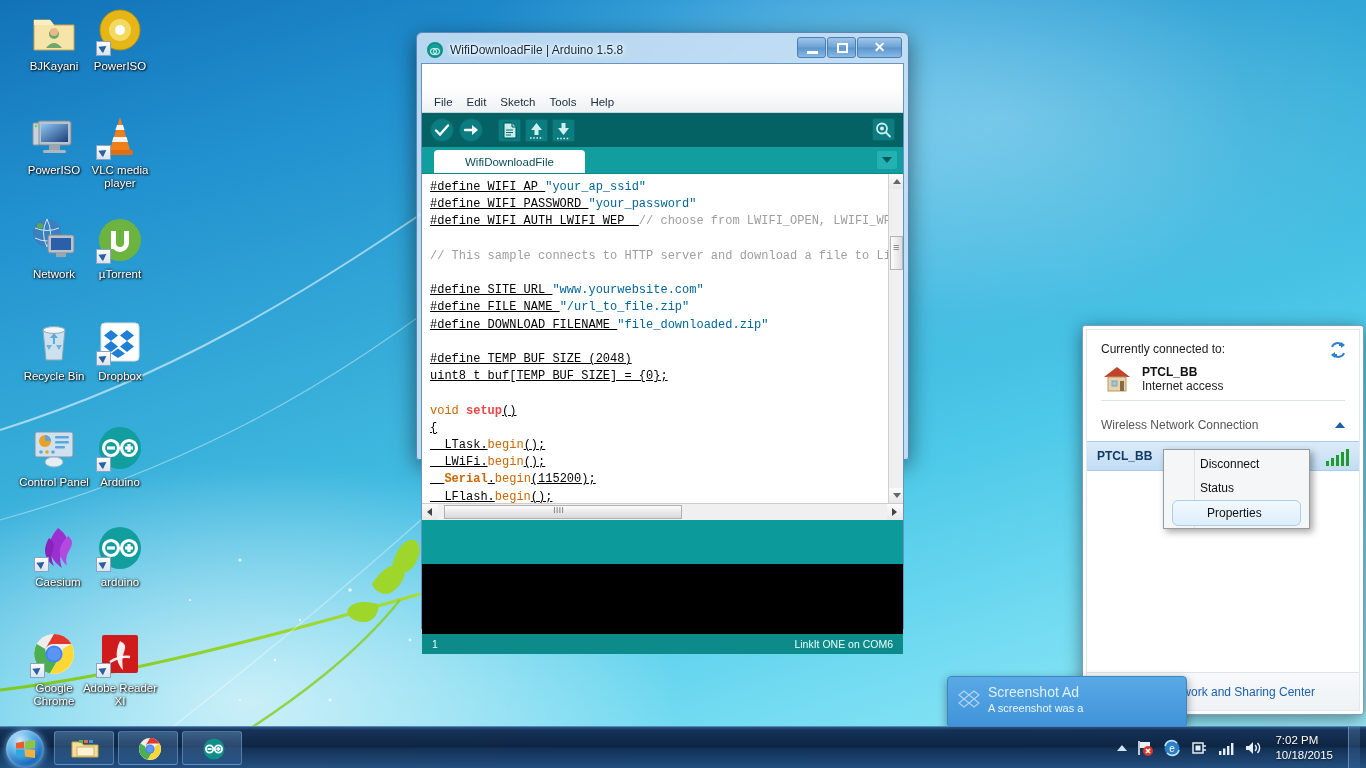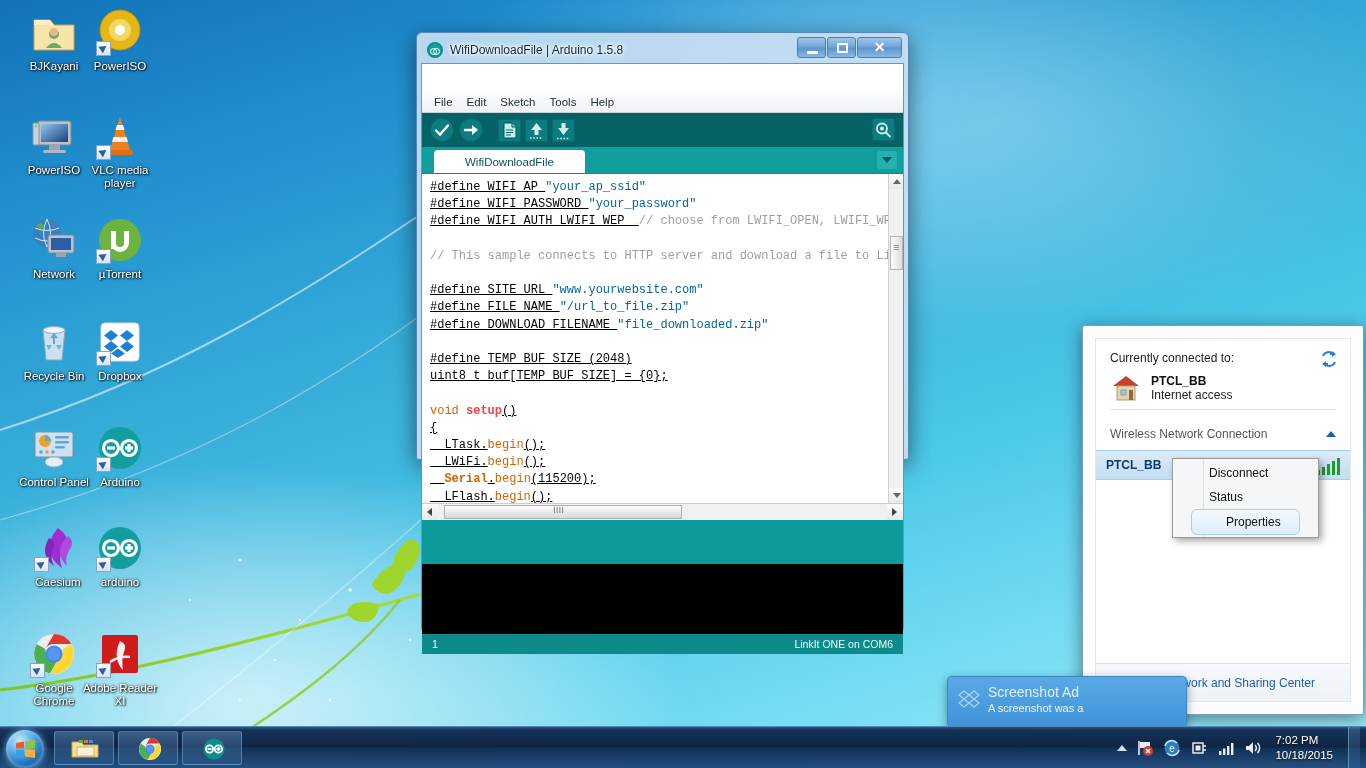--- a/index.html
+++ b/index.html
@@ -220,21 +220,21 @@
     background: #0d8a8a; height: 20px; display: flex; align-items: center;
     padding: 0 10px; color: #e8ffff; font-size: 10.5px;
   }
   .statusbar .right { margin-left: auto; }
 
   
   #network-flyout {
     position: absolute; left: 1082px; top: 325px; width: 282px; height: 390px;
     background: #fdfdfd; border: 1px solid #7d9cba;
     border-radius: 3px; box-shadow: 0 4px 18px rgba(0,0,0,.45);
-    padding: 12px;
+    padding: 3px;
   }
   .nf-inner { border: 1px solid #e2e8ee; height: 100%; position: relative; background: #fff; }
   .nf-head { padding: 12px 14px 8px; position: relative; }
   .nf-head .lbl1 { font-size: 12px; color: #1c1c1c; }
   .nf-conn { display: flex; align-items: center; margin-top: 8px; gap: 9px; }
   .nf-conn .txt .n { font-size: 12px; font-weight: bold; color: #111; }
   .nf-conn .txt .s { font-size: 12px; color: #222; }
   .refresh-ico { position: absolute; right: 12px; top: 11px; width: 18px; height: 18px; }
   .nf-div { height: 1px; background: #dde3e9; margin: 6px 0 0; }
   .nf-section {
@@ -260,21 +260,21 @@
   .ctx-menu {
     position: absolute; left: 76px; top: 119px; width: 147px;
     background: #f4f6f8; border: 1px solid #9a9a9a;
     box-shadow: 3px 3px 7px rgba(0,0,0,.35); padding: 2px 0;
   }
   .ctx-menu .mi {
     font-size: 12px; color: #101010; padding: 5px 8px 5px 36px; position: relative;
   }
   .ctx-menu .mi.sel {
     background: linear-gradient(#f2f8fd,#deeefb);
-    border: 1px solid #a8cfee; border-radius: 6px; margin: 0 18px;
+    border: 1px solid #a8cfee; border-radius: 6px; margin: 0 8px;
     padding-left: 34px;
   }
   .ctx-menu .sep {
     position: absolute; left: 30px; top: 0; bottom: 0; width: 1px; background: #e0e0e0;
   }
   .nf-foot {
     position: absolute; left: 0; right: 0; bottom: 0; height: 38px;
     background: linear-gradient(#f7f9fb,#eef2f6);
     border-top: 1px solid #dde3e9;
     display: flex; align-items: center; justify-content: center;

